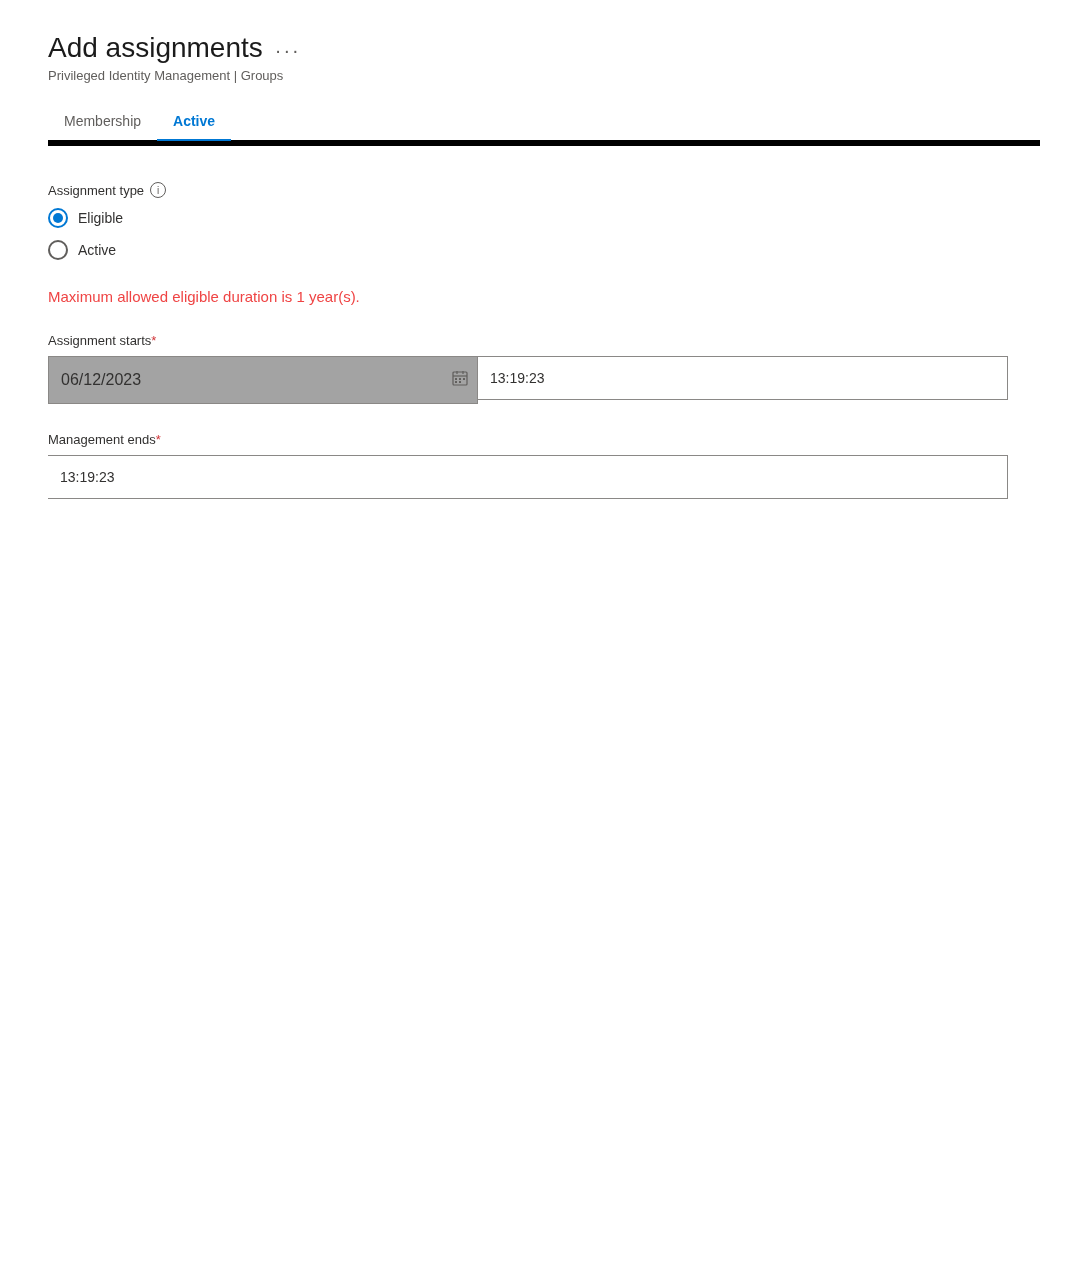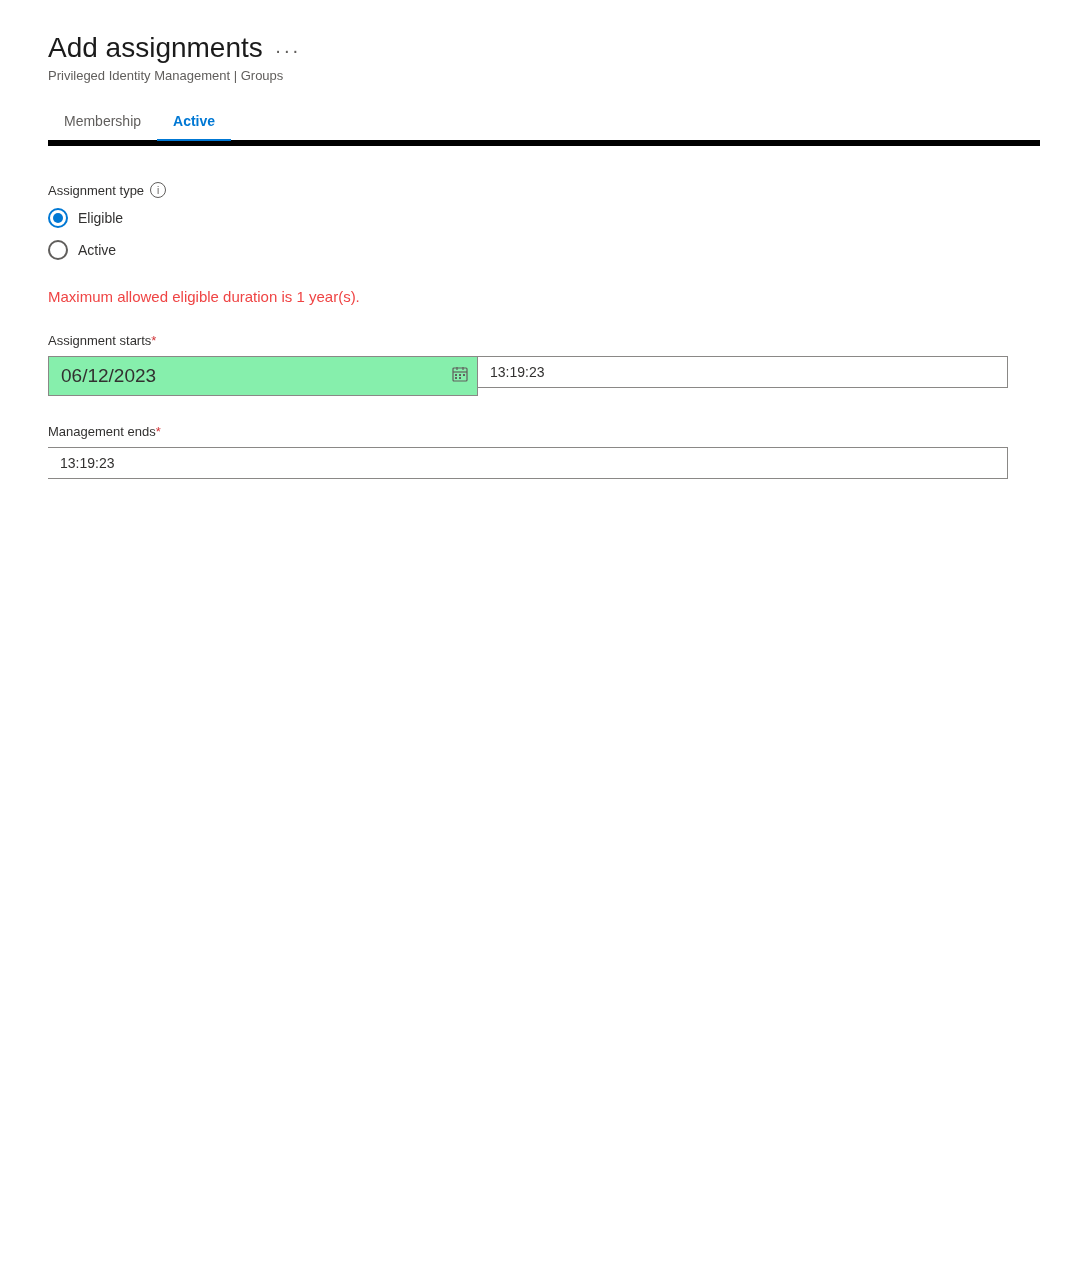--- a/index.html
+++ b/index.html
@@ -178,25 +178,25 @@
     .date-input-wrapper {
       position: relative;
       flex: 0 0 auto;
       width: 430px;
     }
 
     .date-input {
       width: 100%;
       border: 1px solid #8a8886;
       padding: 8px 40px 8px 12px;
-      font-size: 19px;
-      color: #323130;
-      background: #86efac;
+      font-size: 16px;
+      color: #323130;
+      background: #a3a3a3;
       outline: none;
-      height: 40px;
+      height: 48px;
     }
 
     .calendar-icon {
       position: absolute;
       right: 10px;
       top: 50%;
       transform: translateY(-50%);
       color: #605e5c;
       font-size: 16px;
       pointer-events: none;
@@ -204,21 +204,21 @@
 
     .time-input {
       flex: 1;
       border: 1px solid #8a8886;
       border-left: none;
       padding: 8px 12px;
       font-size: 14px;
       color: #323130;
       background: #ffffff;
       outline: none;
-      height: 32px;
+      height: 44px;
     }
   </style>
 </head>
 <body>
 
 <div class="page-container">
 
   <div class="page-header">
     <h1 class="page-title">Add assignments</h1>
     <span class="more-options-icon">···</span>

